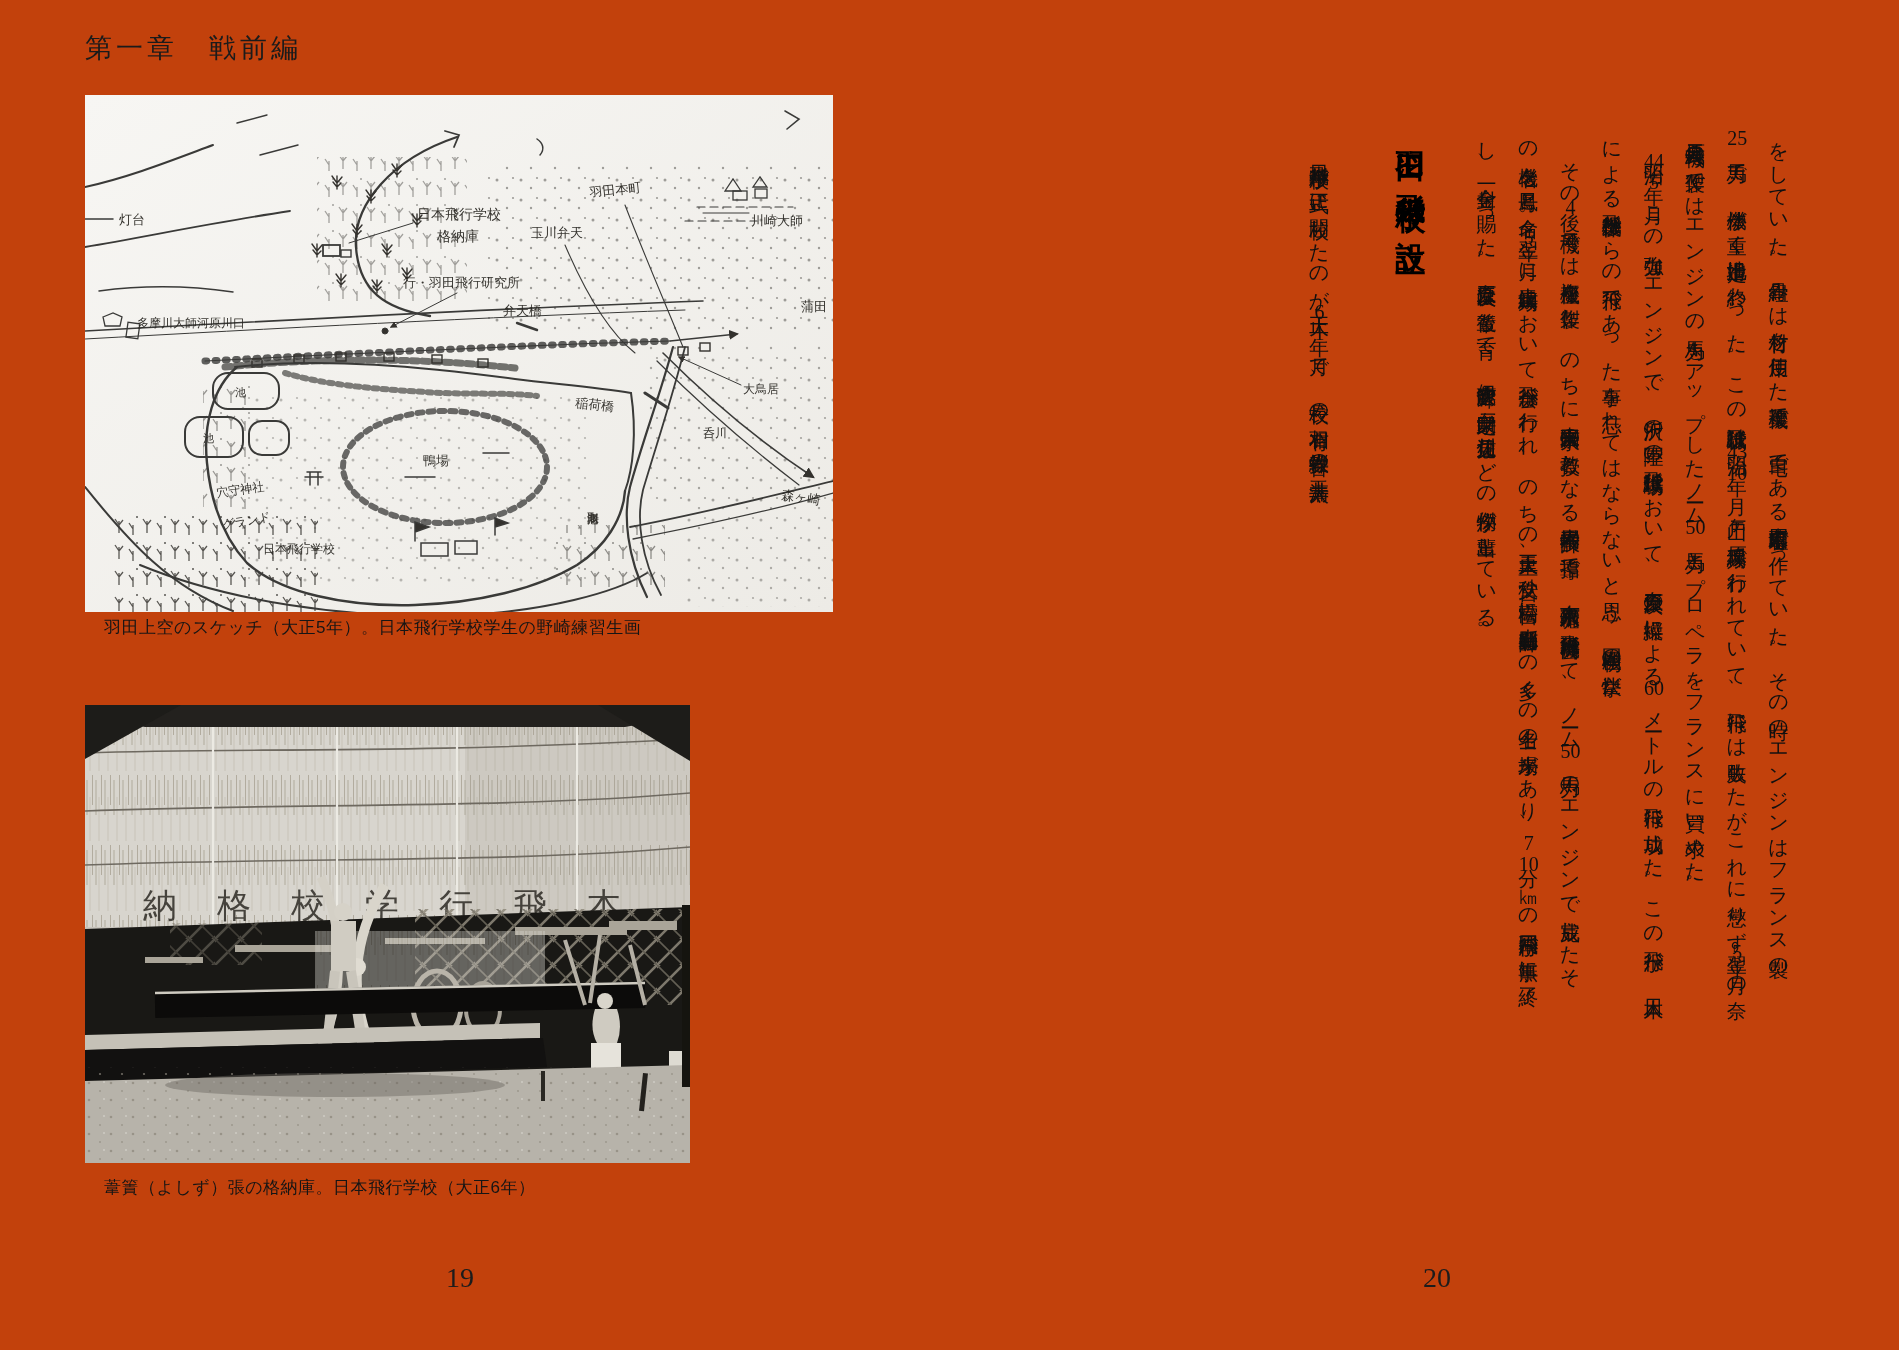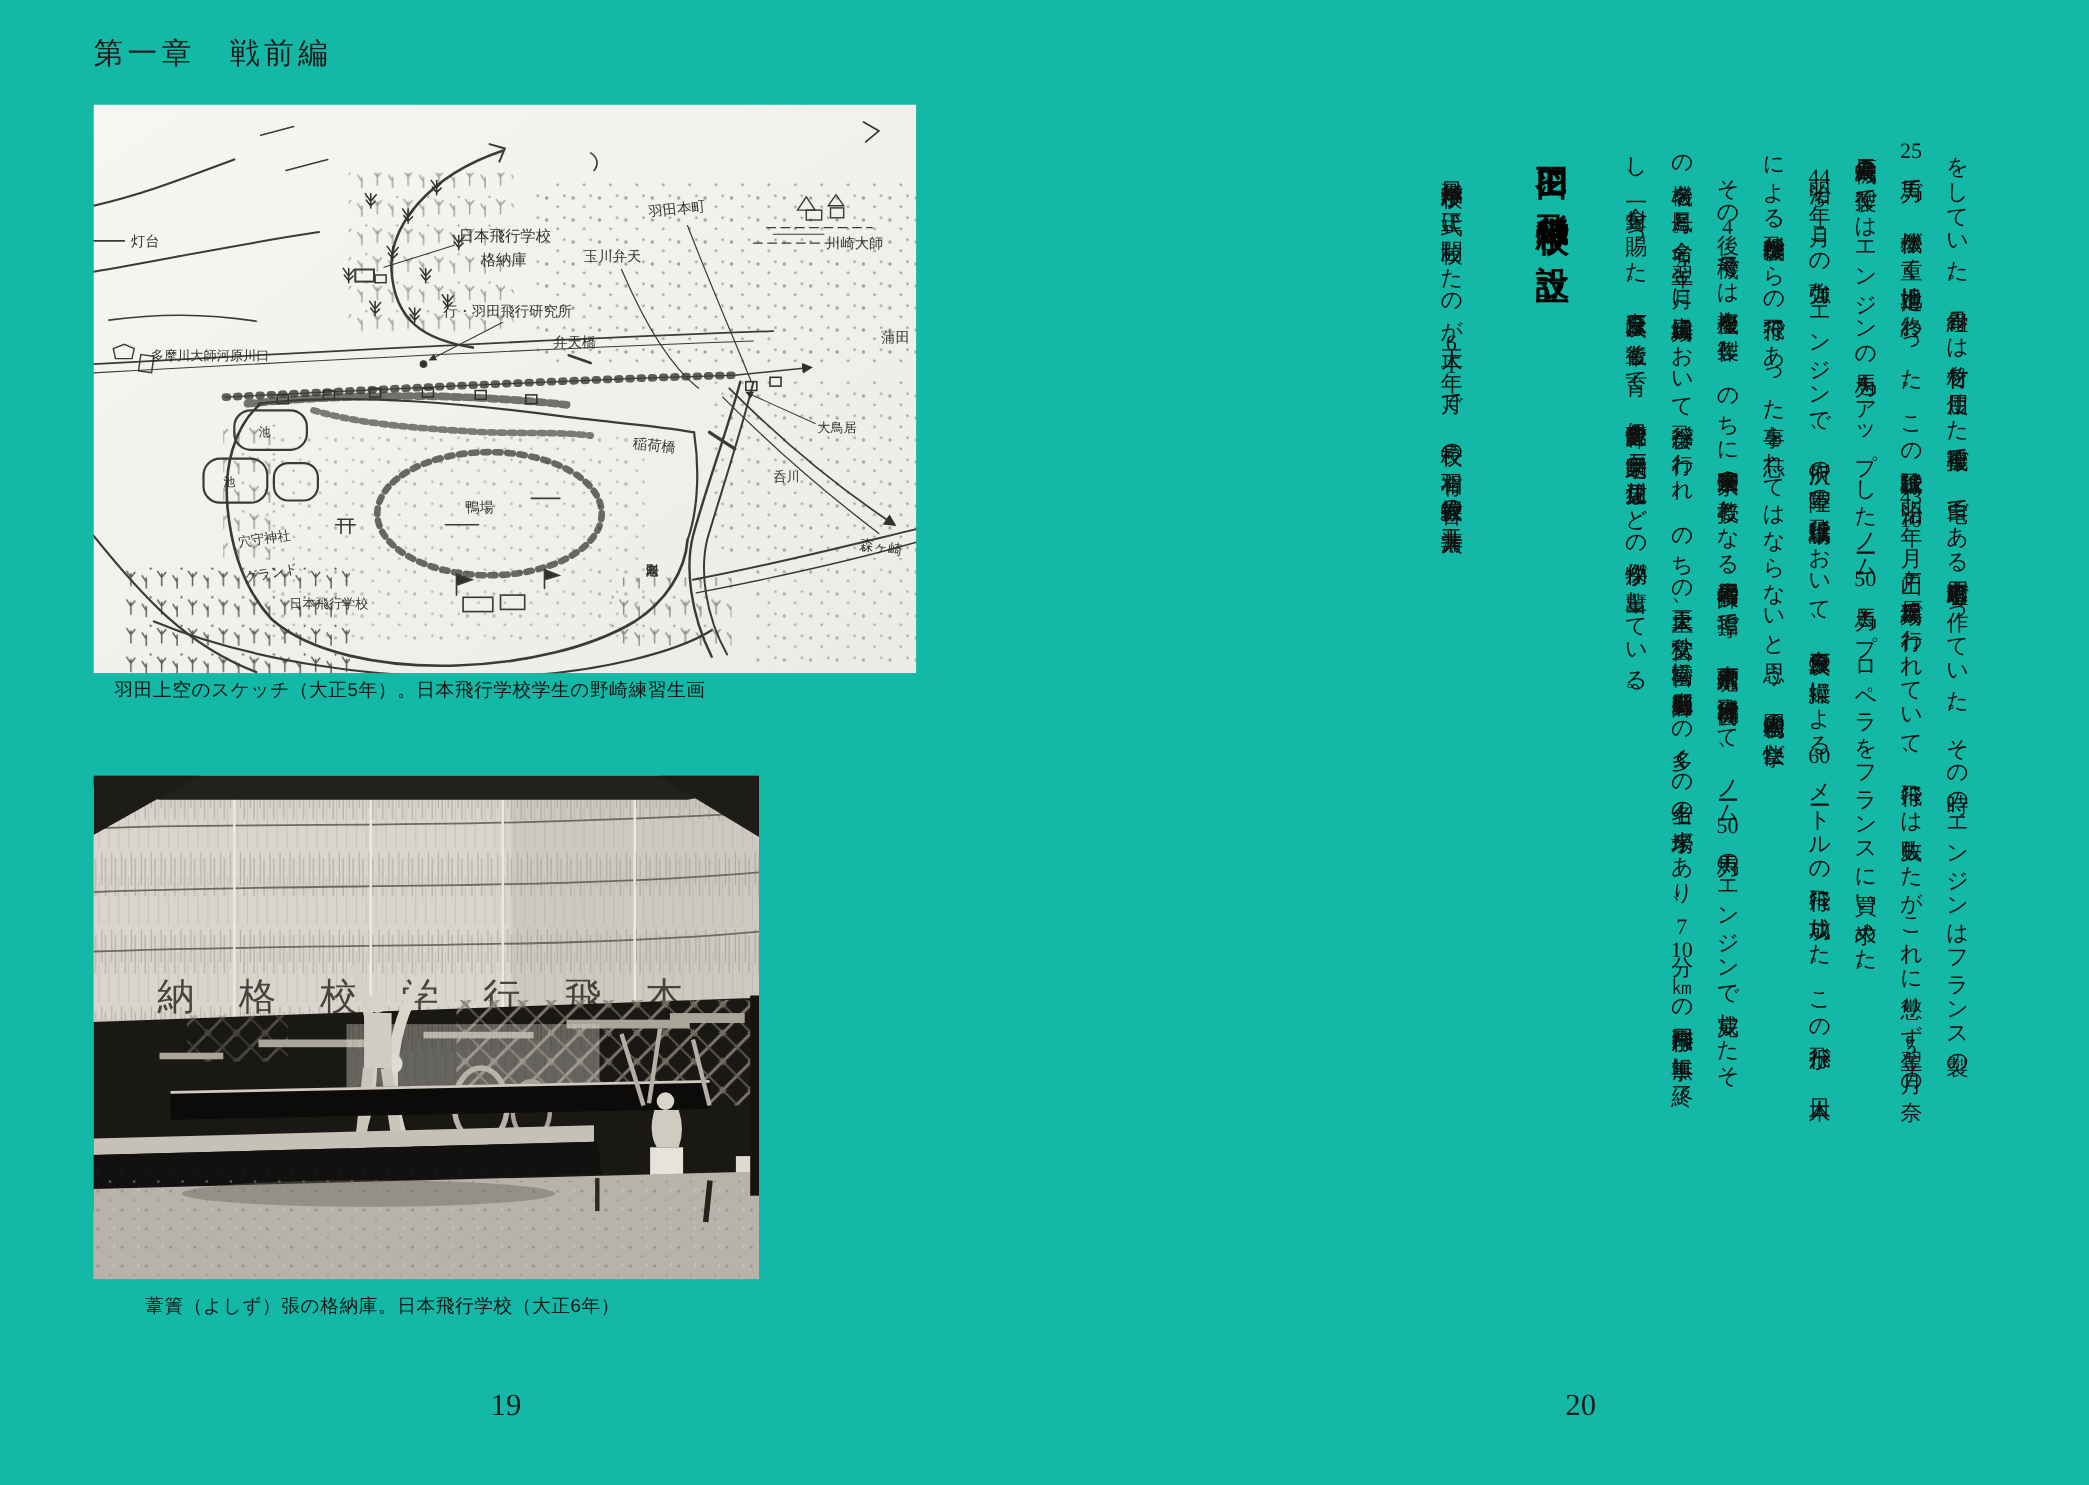--- a/index.html
+++ b/index.html
@@ -1,26 +1,26 @@
 <!DOCTYPE html>
 <html lang="ja"><head>
 <meta charset="utf-8">
 <style>
   html,body{margin:0;padding:0;background:#ffffff;}
-  .spread{position:relative;width:1899px;height:1350px;background:#14b8a6;overflow:hidden;
+  .spread{position:relative;width:1899px;height:1350px;background:#c2410c;overflow:hidden;
           font-family:"Liberation Serif", serif;color:#141414;}
   
   .chapter-header{position:absolute;left:85px;top:30px;font-size:27px;letter-spacing:4px;
                   font-weight:500;color:#1b1b1b;}
   .sketch-fig{position:absolute;left:85px;top:95px;width:748px;height:517px;}
   .photo-fig{position:absolute;left:85px;top:705px;width:605px;height:458px;}
   .caption{position:absolute;font-family:"Liberation Sans", sans-serif;font-size:17px;
            color:#151515;letter-spacing:0.5px;}
   .caption-1{left:104px;top:616px;}
-  .caption-2{left:104px;top:1176px;margin-left:28px;}
+  .caption-2{left:104px;top:1176px;}
   .pagenum{position:absolute;width:90px;text-align:center;font-size:28px;color:#1c1c1c;}
   .pagenum-left{left:415px;top:1262px;}
   .pagenum-right{left:1392px;top:1262px;}
   
   .vtext{position:absolute;top:128px;right:100px;height:860px;width:790px;
          writing-mode:vertical-rl;text-orientation:mixed;
          font-size:20px;line-height:41.7px;letter-spacing:0.9px;color:#101010;}
   .vtext p{margin:0;}
   .vtext p.indent{text-indent:20.9px;}
   .vtext h2{margin:0;margin-block-start:34px;margin-block-end:50px;

